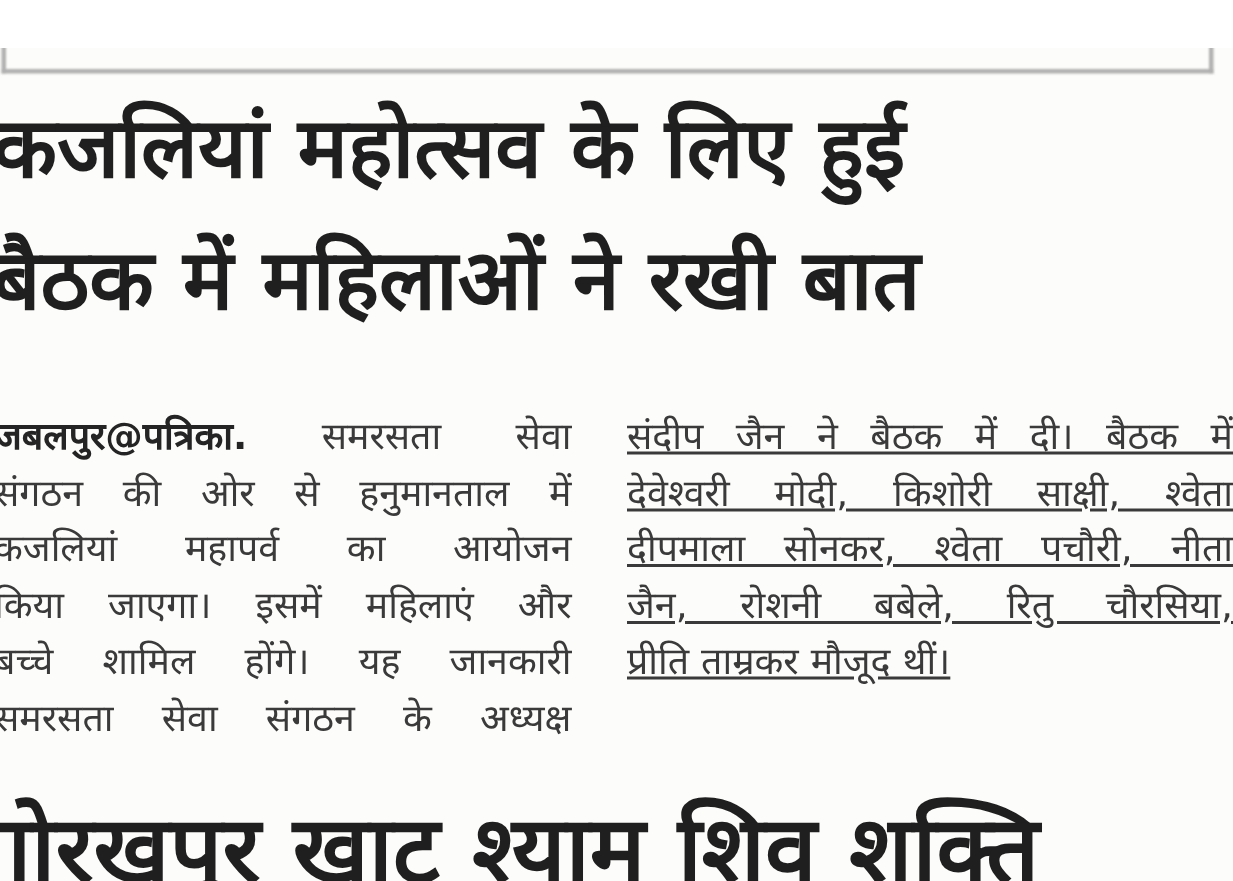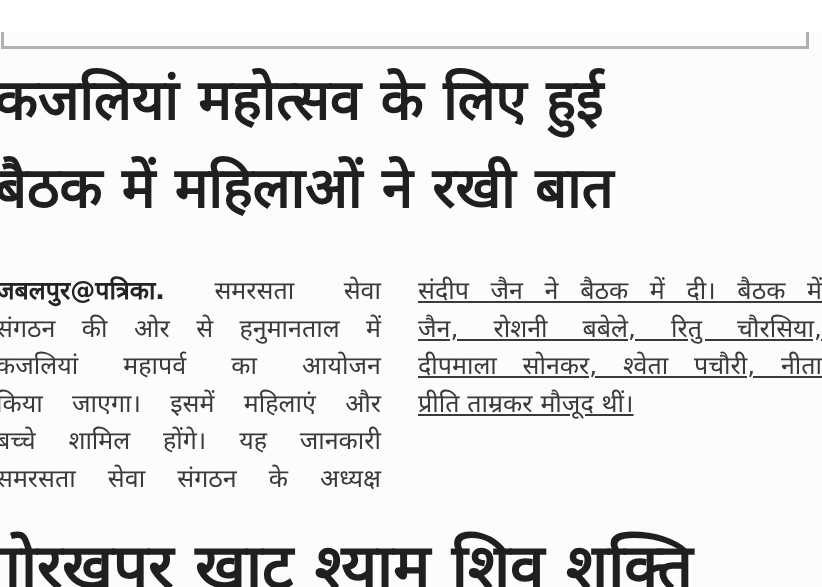--- a/index.html
+++ b/index.html
@@ -83,21 +83,22 @@
     <div class="col col1">
       <div class="jline"><span class="dateline">जबलपुर@पत्रिका.</span><span> समरसता सेवा</span></div>
       <div class="jline">संगठन की ओर से हनुमानताल में</div>
       <div class="jline">कजलियां महापर्व का आयोजन</div>
       <div class="jline">किया जाएगा। इसमें महिलाएं और</div>
       <div class="jline">बच्चे शामिल होंगे। यह जानकारी</div>
       <div class="jline">समरसता सेवा संगठन के अध्यक्ष</div>
     </div>
     <div class="col col2">
       <div class="jline">संदीप जैन ने बैठक में दी। बैठक में</div>
+      <div class="jline">देवेश्वरी मोदी, किशोरी साक्षी, श्वेता</div>
+      <div class="jline">दीपमाला सोनकर, श्वेता पचौरी, नीता</div>
       <div class="jline">जैन, रोशनी बबेले, रितु चौरसिया,</div>
-      <div class="jline">दीपमाला सोनकर, श्वेता पचौरी, नीता</div>
       <div class="jline jline-left">प्रीति ताम्रकर मौजूद थीं।</div>
     </div>
   </div>
 
   <h1 class="next-headline">गोरखपुर खाटू श्याम शिव शक्ति</h1>
 
 </div>
 
 </body></html>

